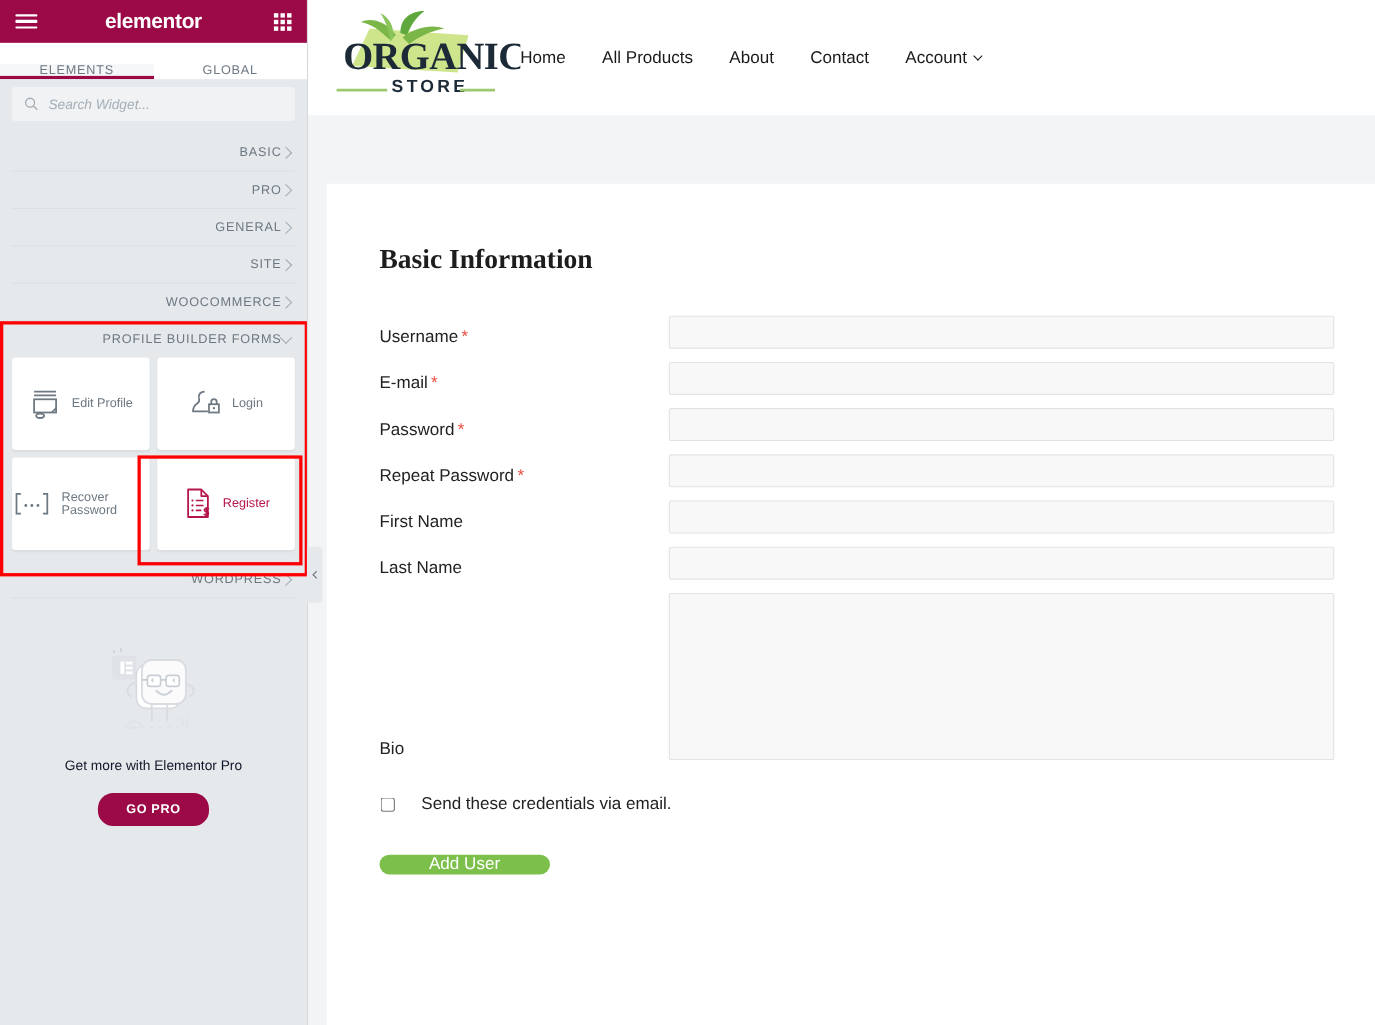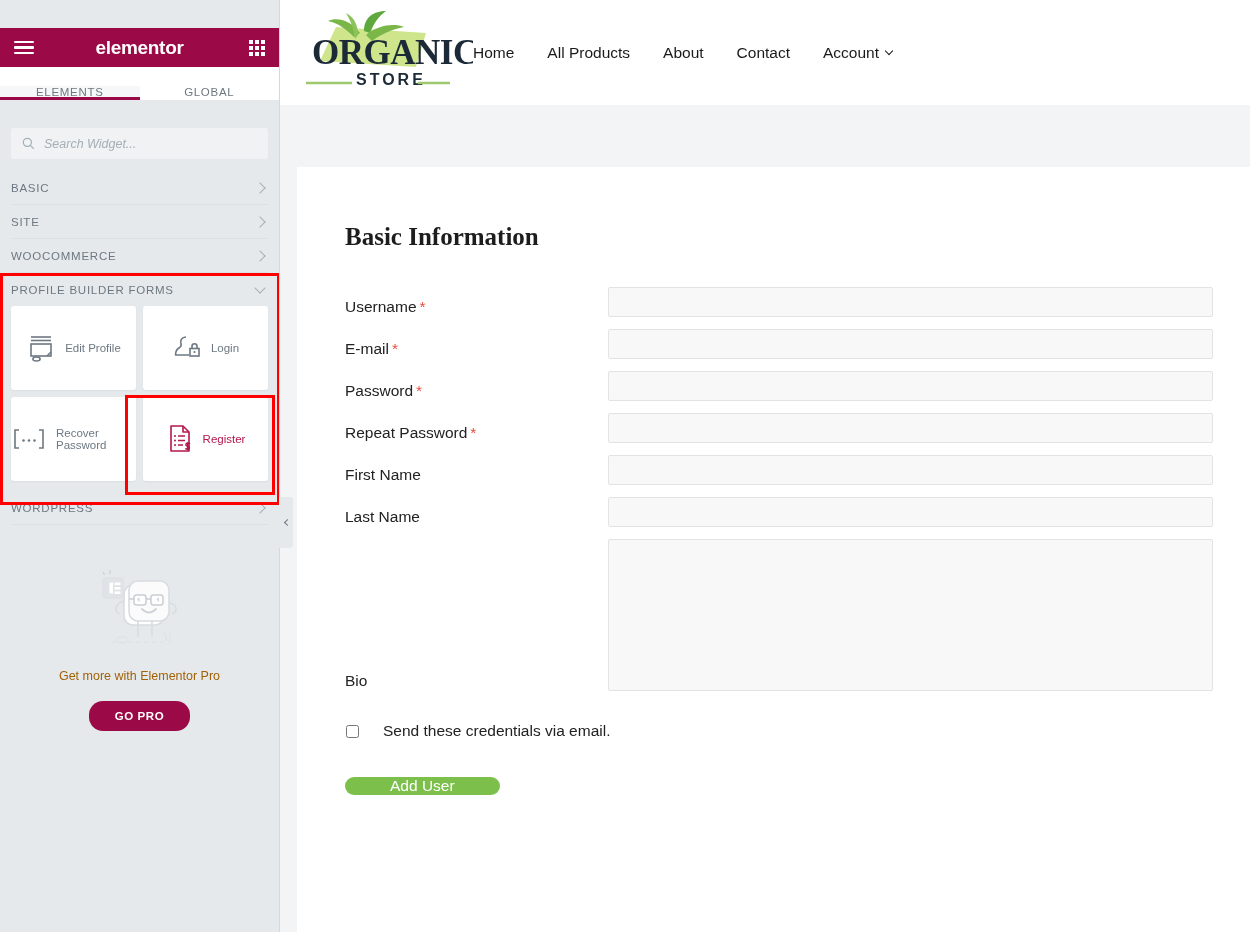--- a/index.html
+++ b/index.html
@@ -16,61 +16,61 @@
   .sidebar {
     width: 280px; height: 932px;
     background: #e6e9ec;
     display: flex; flex-direction: column;
     position: relative; z-index: 5;
     border-right: 1px solid #d5d8dc;
   }
   .el-header {
     height: 39px; background: #9b0a46;
     display: flex; align-items: center; justify-content: space-between;
-    padding: 0 14px; flex: none; margin-top: 28px;
+    padding: 0 14px; flex: none;
   }
   .hamburger { display: flex; flex-direction: column; justify-content: center; gap: 3px; width: 20px; cursor: pointer; }
   .hamburger i { display: block; height: 2.5px; background: #fff; border-radius: 1px; }
   .el-logo {
     color: #fff; font-size: 19px; font-weight: bold;
     letter-spacing: -0.3px; position: absolute; left: 0; right: 0;
     text-align: center; pointer-events: none;
   }
   .grid-icon { display: grid; grid-template-columns: repeat(3,4px); grid-template-rows: repeat(3,4px);
     gap: 2px; cursor: pointer; z-index: 2; }
   .grid-icon span { background: #fff; display: block; width: 4px; height: 4px; }
 
   .tabs { display: flex; height: 33px; flex: none; background: #fff; }
   .tab {
     flex: 1; display: flex; align-items: center; justify-content: center;
     font-size: 11.5px; letter-spacing: 0.7px; color: #6d7882;
     background: #fff; cursor: pointer; border-bottom: 3px solid transparent; margin-top: 19px;
   }
   .tab.active { background: #f6f7f8; color: #6d7882; border-bottom-color: #9b0a46; }
 
-  .panel-body { flex: 1; overflow: hidden; background: #e6e9ec; padding-top: 28px; }
+  .panel-body { flex: 1; overflow: hidden; background: #e6e9ec; padding-top: 7px; }
 
   .search-wrap { padding: 0 11px 12px 11px; }
   .search-box {
     background: #f1f2f3; border-radius: 3px; height: 31px;
     display: flex; align-items: center; gap: 9px; padding: 0 11px;
   }
   .search-box svg { flex: none; }
   .search-box input {
     border: none; background: transparent; outline: none; width: 100%;
     font-family: "Liberation Sans", sans-serif; font-size: 12.5px;
     font-style: italic; color: #a4afb7;
   }
   .search-box input::placeholder { color: #a4afb7; font-style: italic; }
 
   .cat {
     position: relative; padding: 0 11px;
   }
   .cat-head {
-    height: 33px; display: flex; align-items: center; justify-content: space-between;
+    height: 33px; display: flex; align-items: center; justify-content: flex-end;
     cursor: pointer; font-size: 11.5px; letter-spacing: 0.75px; color: #6d7882;
   }
   .cat-rule { height: 1px; background: #dcdfe3; margin: 0 0 0 0; }
   .chev { width: 8px; height: 8px; border-right: 1.6px solid #a4afb7; border-bottom: 1.6px solid #a4afb7; }
   .chev.right { transform: rotate(-45deg); margin-right: 4px; }
   .chev.down  { transform: rotate(45deg); margin-right: 4px; margin-bottom: 3px; }
 
   
   .pb-block { position: relative; margin: 0; }
   .pb-outline {
@@ -89,21 +89,21 @@
   .widget .w-label { font-size: 11.5px; color: #6d7882; }
   .widget.selected .w-label { color: #b5174a; }
   .w-icon { height: 30px; display: flex; align-items: center; justify-content: center; }
   .register-outline {
     position: absolute; right: 4px; bottom: -4px; width: 150px; height: 100px;
     border: 3px solid #ff0000; pointer-events: none; z-index: 6;
   }
 
   
   .promo { padding: 38px 10px 0 10px; display: flex; flex-direction: column; align-items: center; }
-  .promo-text { font-size: 12.5px; color: #a16207; margin-top: 10px; }
+  .promo-text { font-size: 12.5px; color: #0f172a; margin-top: 10px; }
   .go-pro {
     margin-top: 18px; background: #9b0a46; color: #fff; border: none;
     border-radius: 14px; font-size: 11.5px; font-weight: bold; letter-spacing: 0.6px;
     padding: 9px 26px; cursor: pointer; font-family: "Liberation Sans", sans-serif;
   }
 
   
   .collapse-tab {
     position: absolute; left: 279px; top: 497px; width: 14px; height: 51px;
     background: #e6e9ec; border-radius: 0 3px 3px 0;
@@ -198,21 +198,35 @@
       </div>
 
       <div class="cat">
         <div class="cat-head">
           <span>BASIC</span>
           <span class="chev right"></span>
         </div>
         <div class="cat-rule"></div>
       </div>
 
-
+      <div class="cat">
+        <div class="cat-head">
+          <span>PRO</span>
+          <span class="chev right"></span>
+        </div>
+        <div class="cat-rule"></div>
+      </div>
+
+      <div class="cat">
+        <div class="cat-head">
+          <span>GENERAL</span>
+          <span class="chev right"></span>
+        </div>
+        <div class="cat-rule"></div>
+      </div>
 
       <div class="cat">
         <div class="cat-head">
           <span>SITE</span>
           <span class="chev right"></span>
         </div>
         <div class="cat-rule"></div>
       </div>
 
       <div class="cat">

